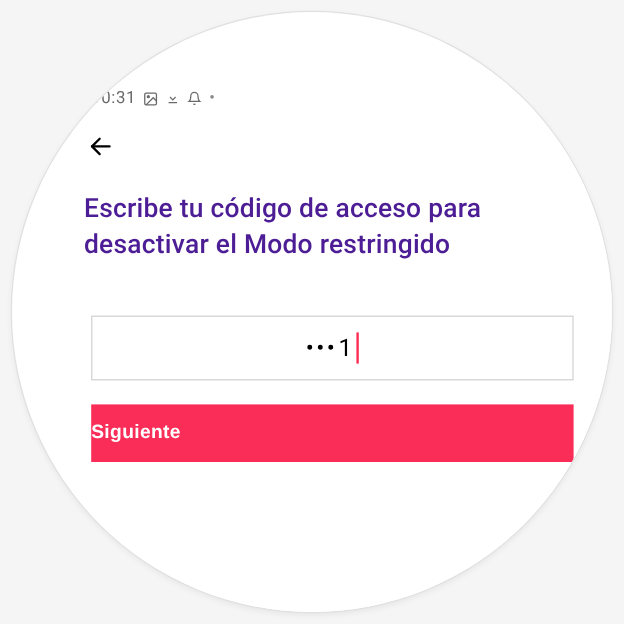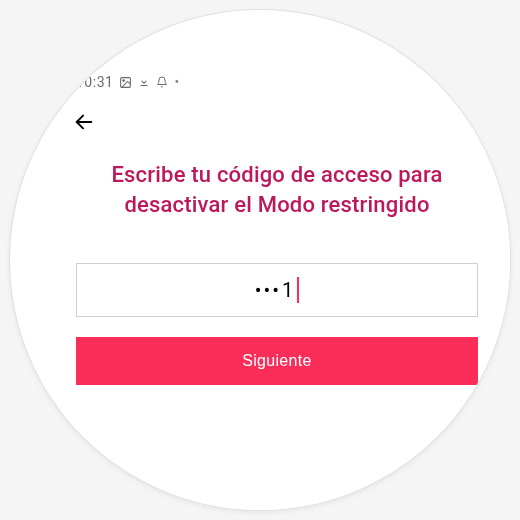--- a/index.html
+++ b/index.html
@@ -62,22 +62,21 @@
       align-items: center;
       justify-content: center;
       cursor: pointer;
     }
     .content {
       padding: 20px 26px 0 10px;
     }
     .heading {
       font-size: 22px;
       font-weight: 500;
-      color: #be185d;
-      text-align: center;
+      color: #4c1d95;
       line-height: 1.35;
       letter-spacing: 0.2px;
     }
     .field-wrap {
       margin-top: 44px;
       padding: 0 6px;
     }
     .passcode {
       width: 100%;
       height: 54px;
@@ -113,25 +112,24 @@
     .btn-wrap {
       margin-top: 20px;
       padding: 0 6px;
     }
     .primary-btn {
       width: 100%;
       height: 48px;
       border: none;
       color: #fff;
       font-size: 16px;
-      font-weight: 400;
+      font-weight: 700;
       cursor: pointer;
       display: flex;
       align-items: center;
-      justify-content: center;
       letter-spacing: 0.3px;
     }
   </style>
 </head>
 <body>
 
 <div class="frame">
   <div class="screen">
 
     <div class="statusbar">

